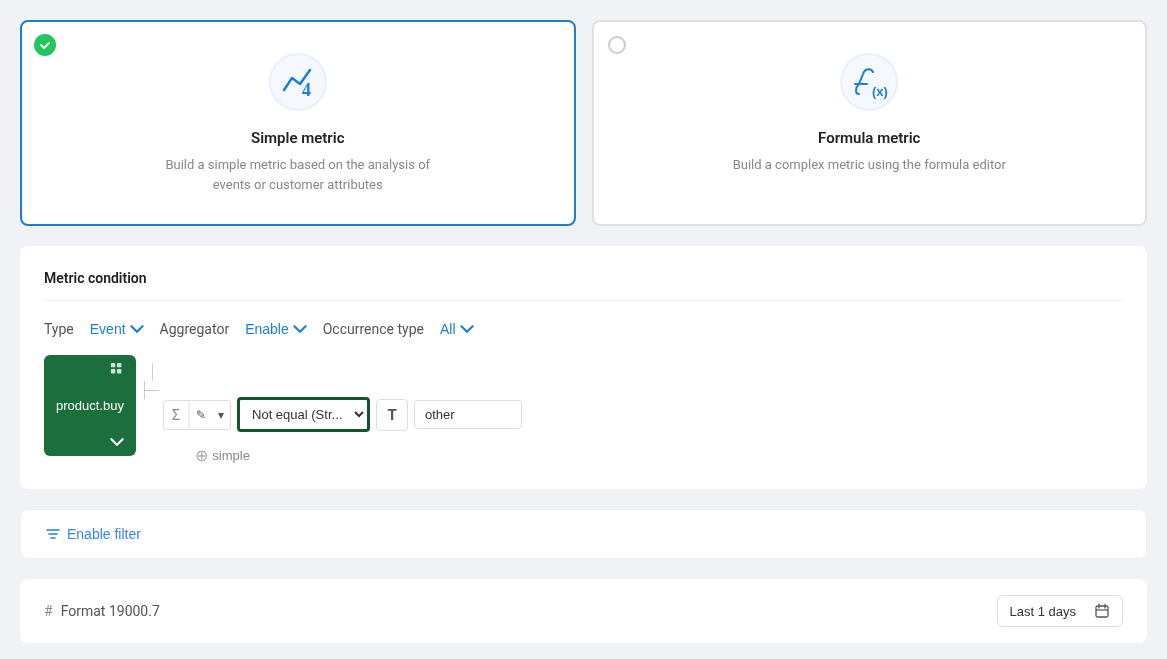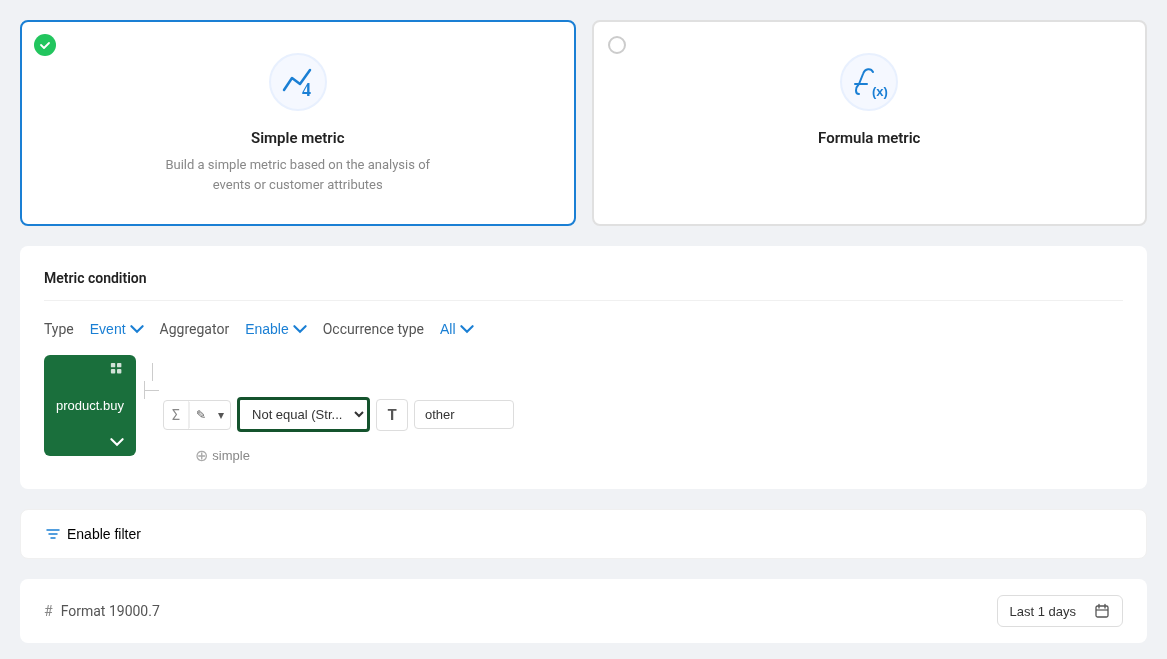--- a/index.html
+++ b/index.html
@@ -188,21 +188,21 @@
       font-size: 15px;
       color: #555;
     }
 
     .value-input {
       border: 1px solid #ddd;
       border-radius: 4px;
       padding: 6px 10px;
       font-size: 13px;
       color: #333;
-      width: 100px;
+      width: 108px;
     }
 
     .where-row {
       display: flex;
       align-items: center;
       gap: 6px;
       margin-top: 6px;
       padding-left: 32px;
     }
 
@@ -223,21 +223,21 @@
       border-radius: 8px;
       padding: 16px 24px;
       display: flex;
       align-items: center;
       gap: 8px;
       margin-bottom: 20px;
       border: 1px solid #f0f0f0;
     }
 
     .enable-filter-btn {
-      color: #000000;
+      color: #3b82f6;
       font-size: 14px;
       font-weight: 500;
       background: none;
       border: none;
       cursor: pointer;
       display: flex;
       align-items: center;
       gap: 6px;
     }
 
@@ -312,20 +312,21 @@
     <div class="icon-area">
       <svg width="60" height="60" viewBox="0 0 60 60" fill="none" xmlns="http://www.w3.org/2000/svg">
         <circle cx="30" cy="30" r="28" stroke="#e8f0fe" stroke-width="2" fill="#f5f8ff"></circle>
 
         <path d="M20 42 C16 42 16 36 20 32 L24 22 C26 16 32 16 34 20" stroke="#1a7fd4" stroke-width="2" stroke-linecap="round" fill="none"></path>
         <line x1="16" y1="32" x2="28" y2="32" stroke="#1a7fd4" stroke-width="2" stroke-linecap="round"></line>
         <text x="33" y="44" font-size="13" font-weight="600" fill="#1a7fd4" font-family="sans-serif">(x)</text>
       </svg>
     </div>
     <div class="card-title">Formula metric</div>
+    <div class="card-desc">Build a complex metric using the formula editor</div>
   </div>
 
 </div>
 
 <div class="metric-condition">
 
   <div class="section-title">Metric condition</div>
 
   <div class="condition-row">
     <span class="condition-label">Type</span>

